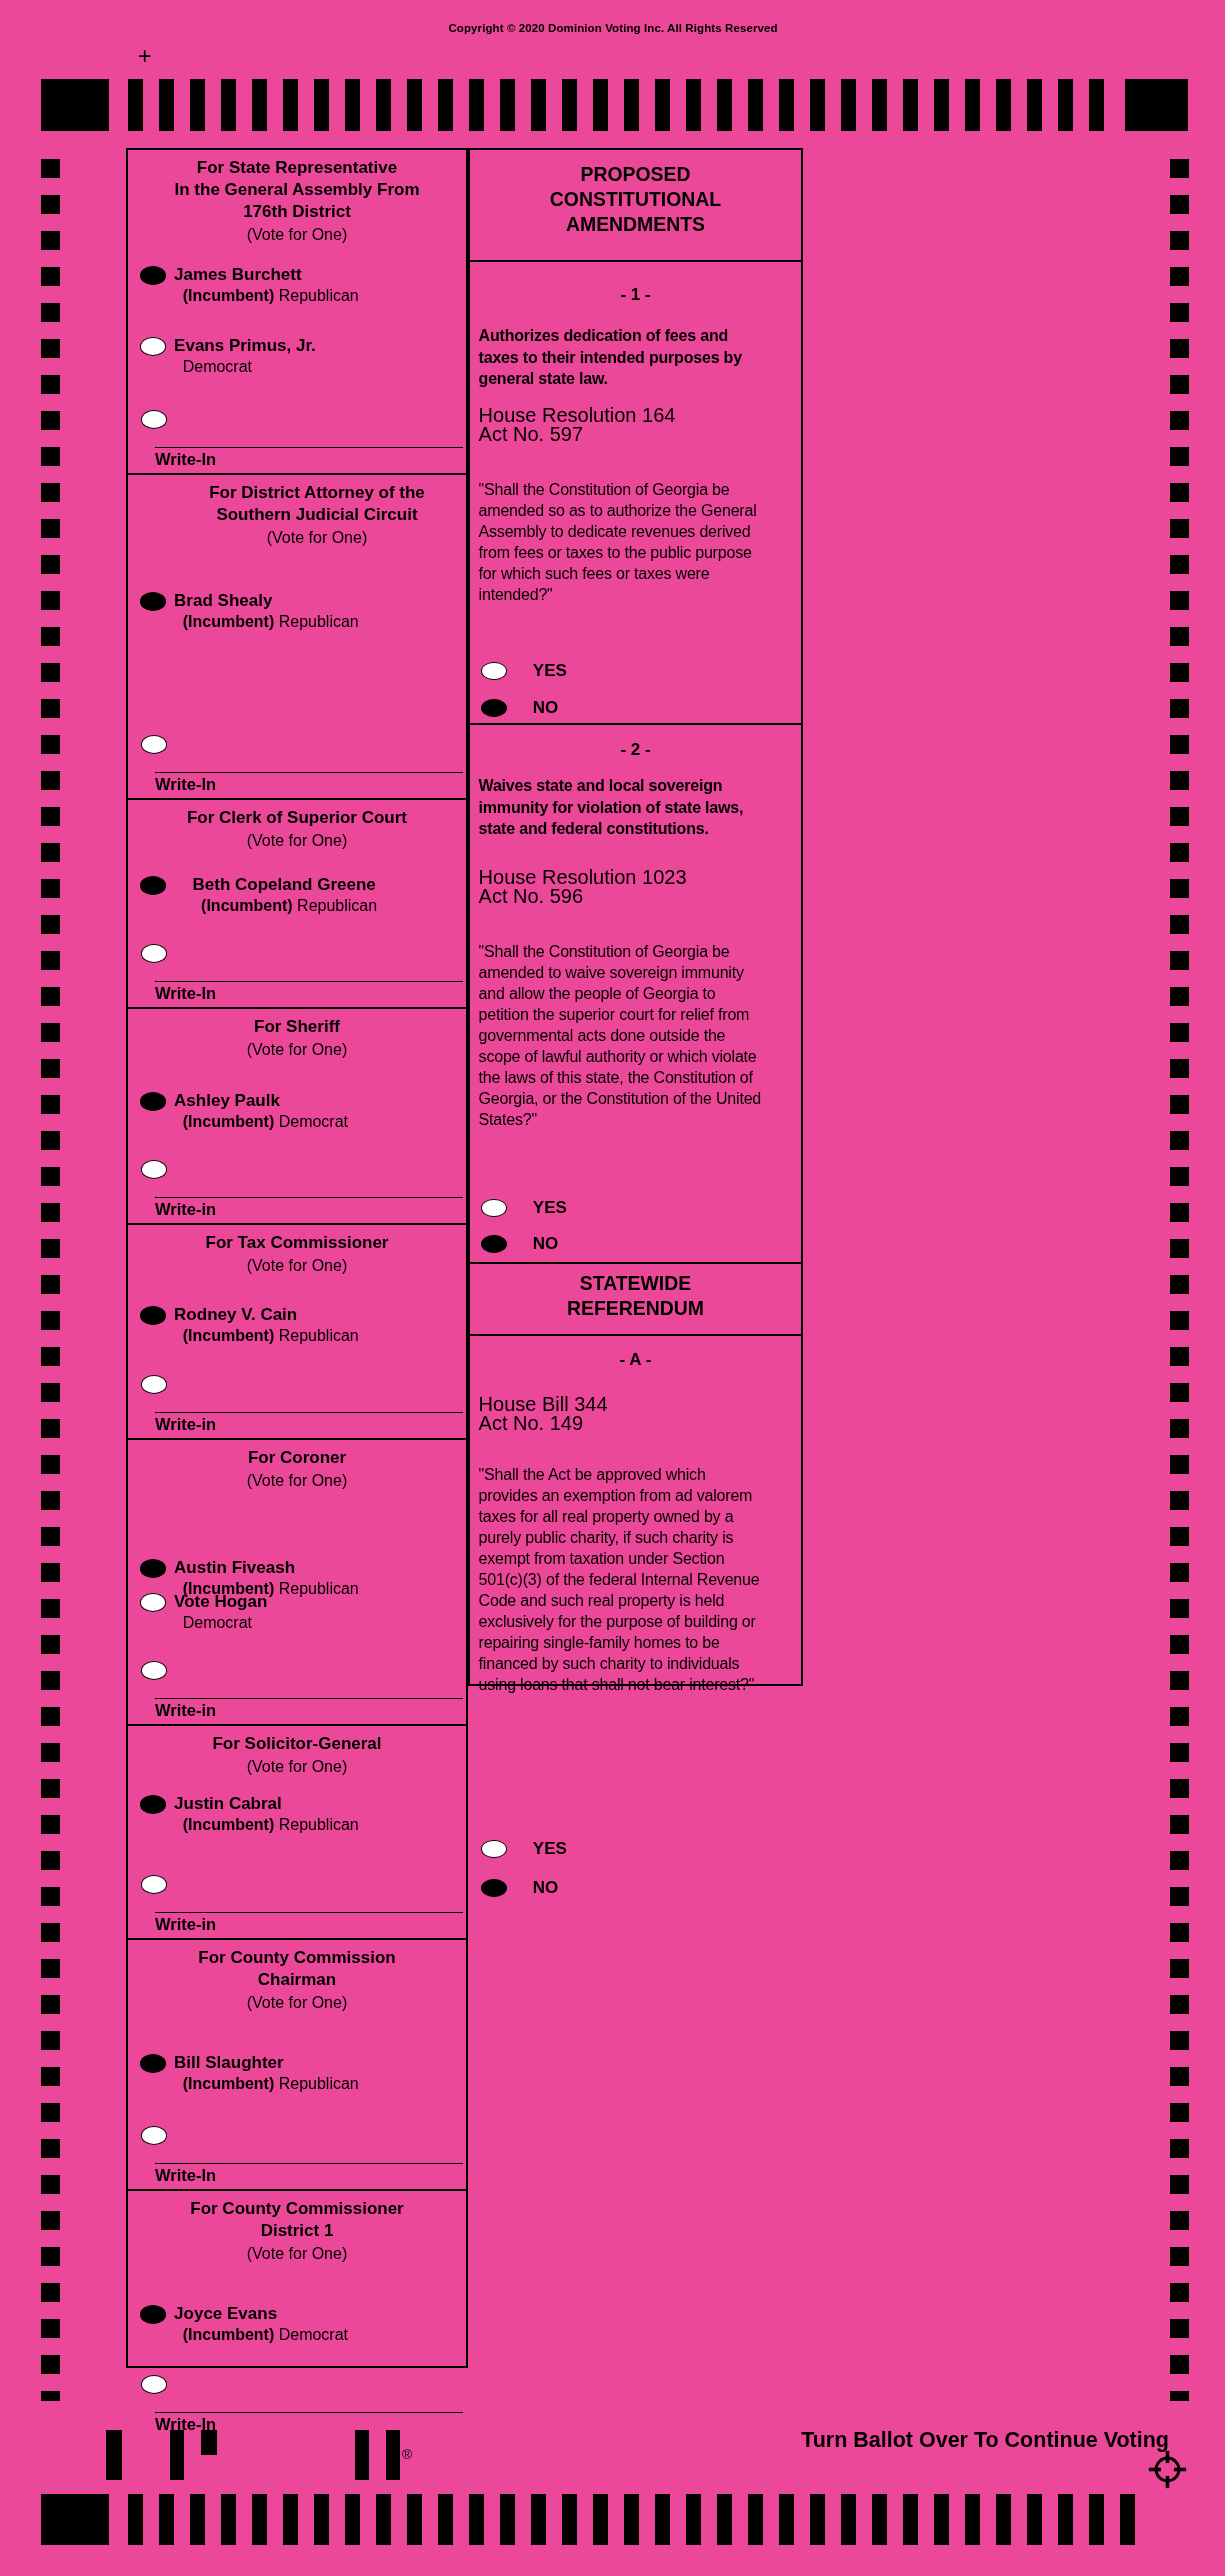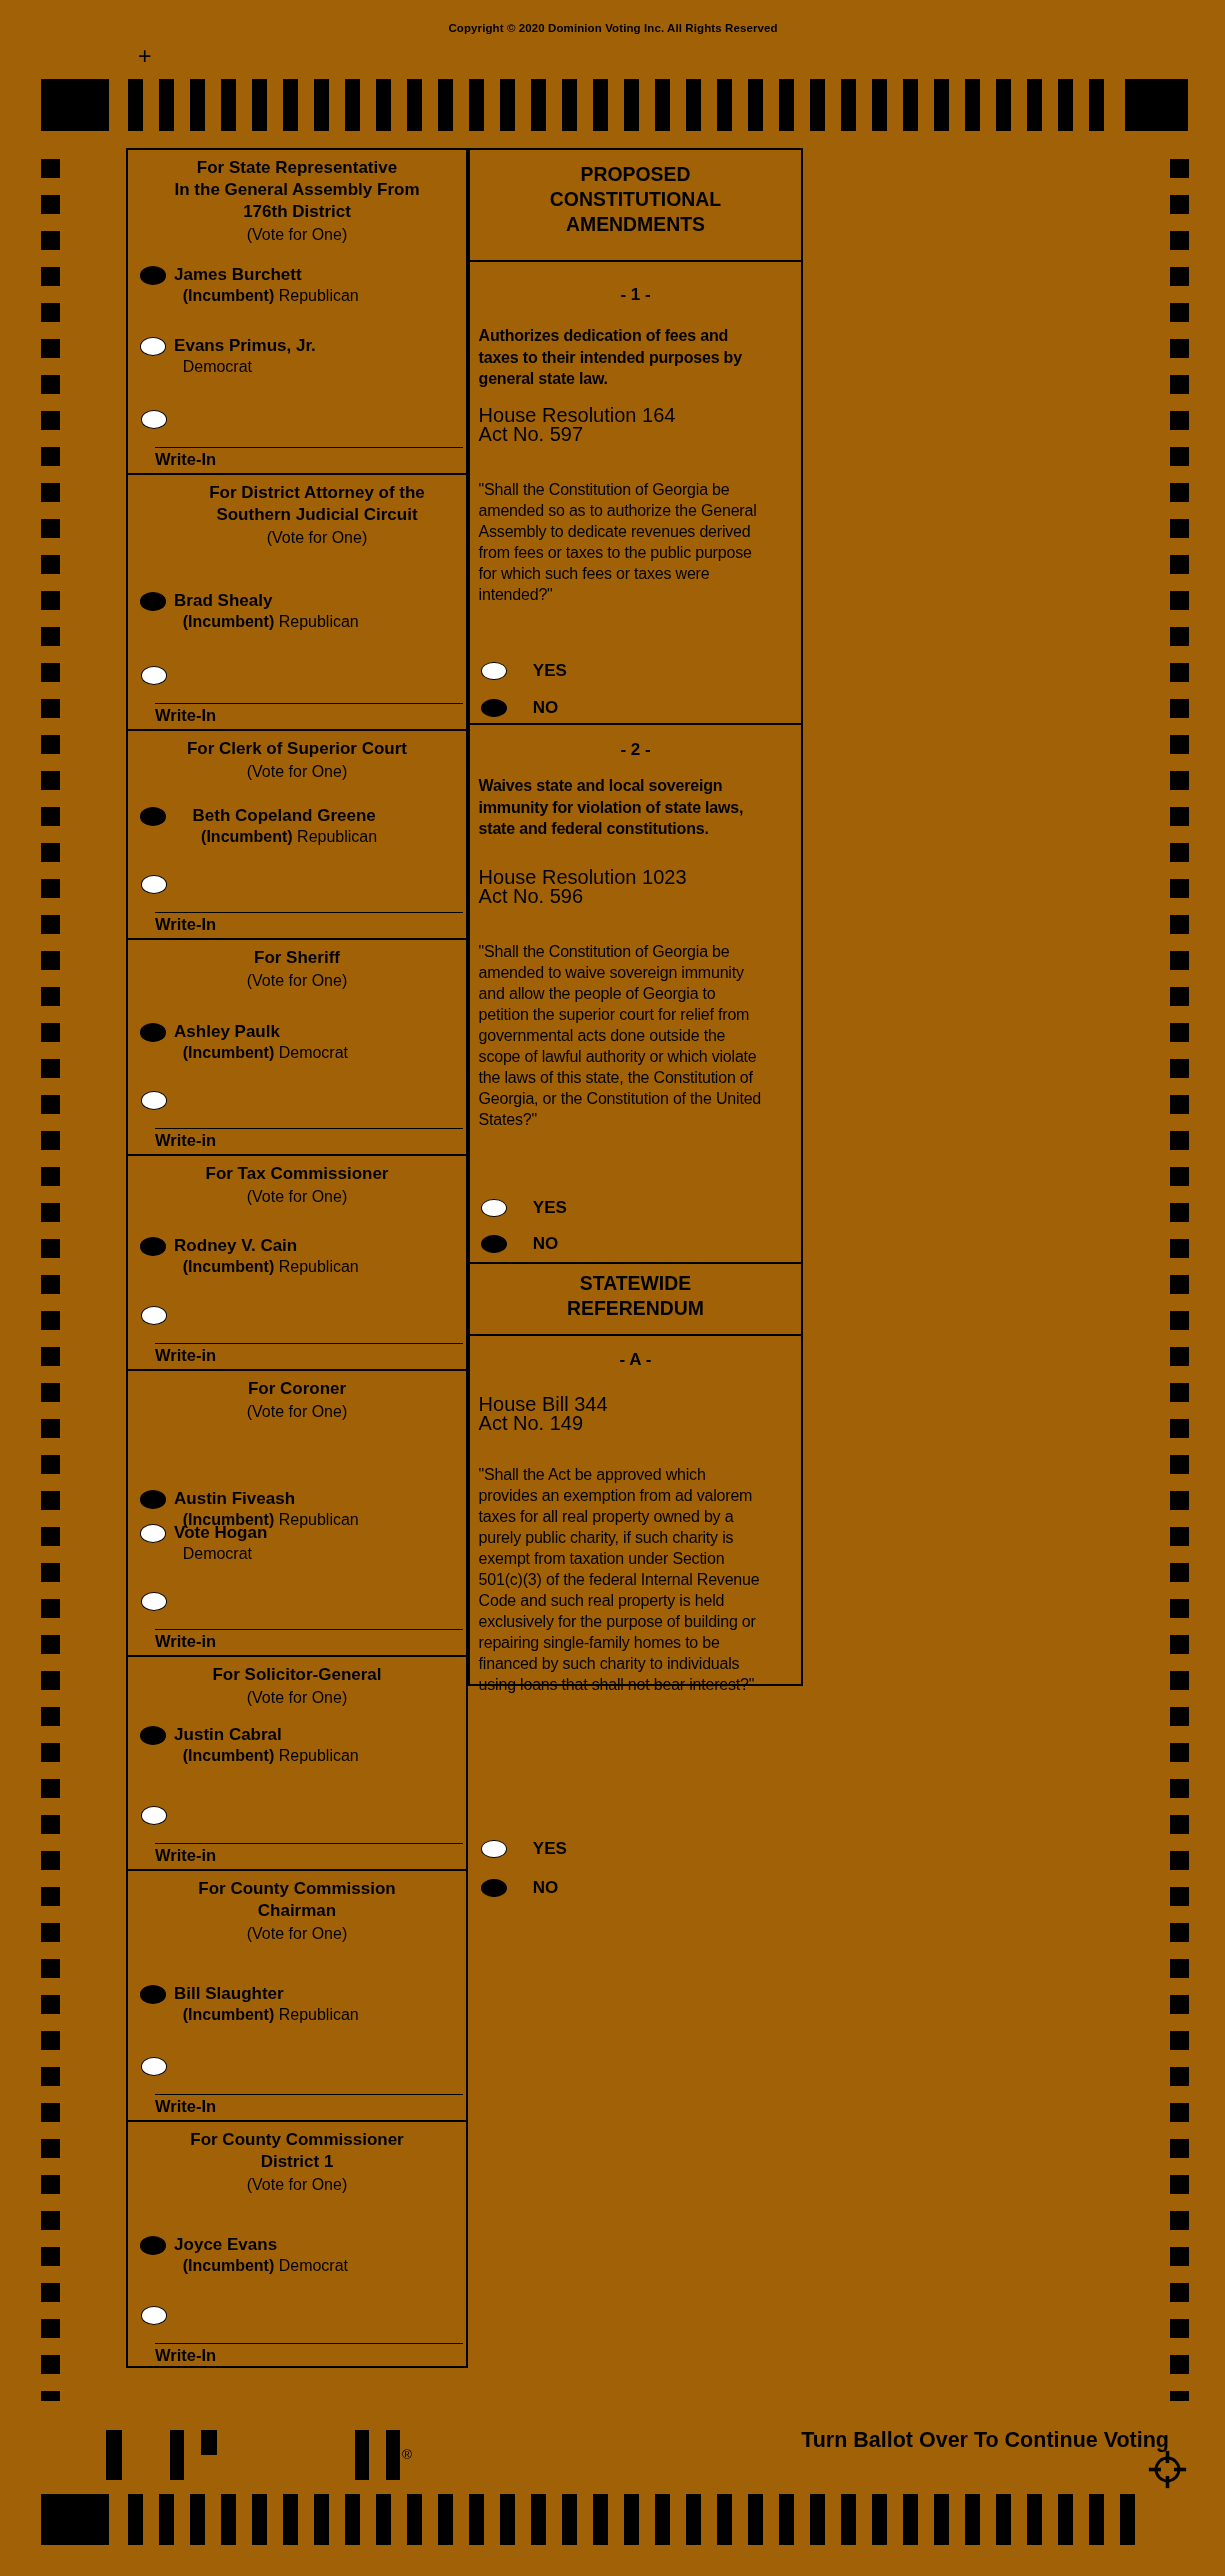--- a/index.html
+++ b/index.html
@@ -1,16 +1,16 @@
 <!DOCTYPE html>
 <html style="font-size:11.5px"><head>
 <meta charset="utf-8">
 <style>
   html,body{margin:0;padding:0;background:#fff;}
-  .page{position:relative;width:1226px;height:2576px;background:#a16207;color:#000;
+  .page{position:relative;width:1226px;height:2576px;background:#ec4899;color:#000;
         font-family:"Liberation Sans",sans-serif;overflow:hidden;}
 
   
   .blk{position:absolute;background:#000;}
   .row-marks{position:absolute;background:repeating-linear-gradient(to right,#000 0 15px,transparent 15px 31px);}
   .col-marks{position:absolute;background:repeating-linear-gradient(to bottom,#000 0 18.6px,transparent 18.6px 36px);}
 
   .copyright{position:absolute;top:21.5px;left:0;width:100%;text-align:center;
              font-size:11.5px;font-weight:bold;letter-spacing:0.1px;}
   .plusmark{position:absolute;left:138px;top:43px;font-size:23px;font-weight:normal;}
@@ -91,21 +91,21 @@
         <div class="oval"></div>
         <div>
           <div class="cand-name">Evans Primus, Jr.</div>
           <div class="cand-party"><span class="inc"></span><span>Democrat</span></div>
         </div>
       </div>
       <div class="oval wi-oval"></div>
       <div class="writein"><span>Write-In</span></div>
     </div>
 
-    <div class="contest" style="height:256px;padding-left:40px;">
+    <div class="contest" style="height:325px;padding-left:40px;">
       <div class="c-title">For District Attorney of the<br>Southern Judicial Circuit</div>
       <div class="c-vote">(Vote for One)</div>
       <div class="cand" style="top:116px;">
         <div class="oval filled"></div>
         <div>
           <div class="cand-name">Brad Shealy</div>
           <div class="cand-party"><span class="inc">(Incumbent)</span><span> Republican</span></div>
         </div>
       </div>
       <div class="oval wi-oval"></div>

